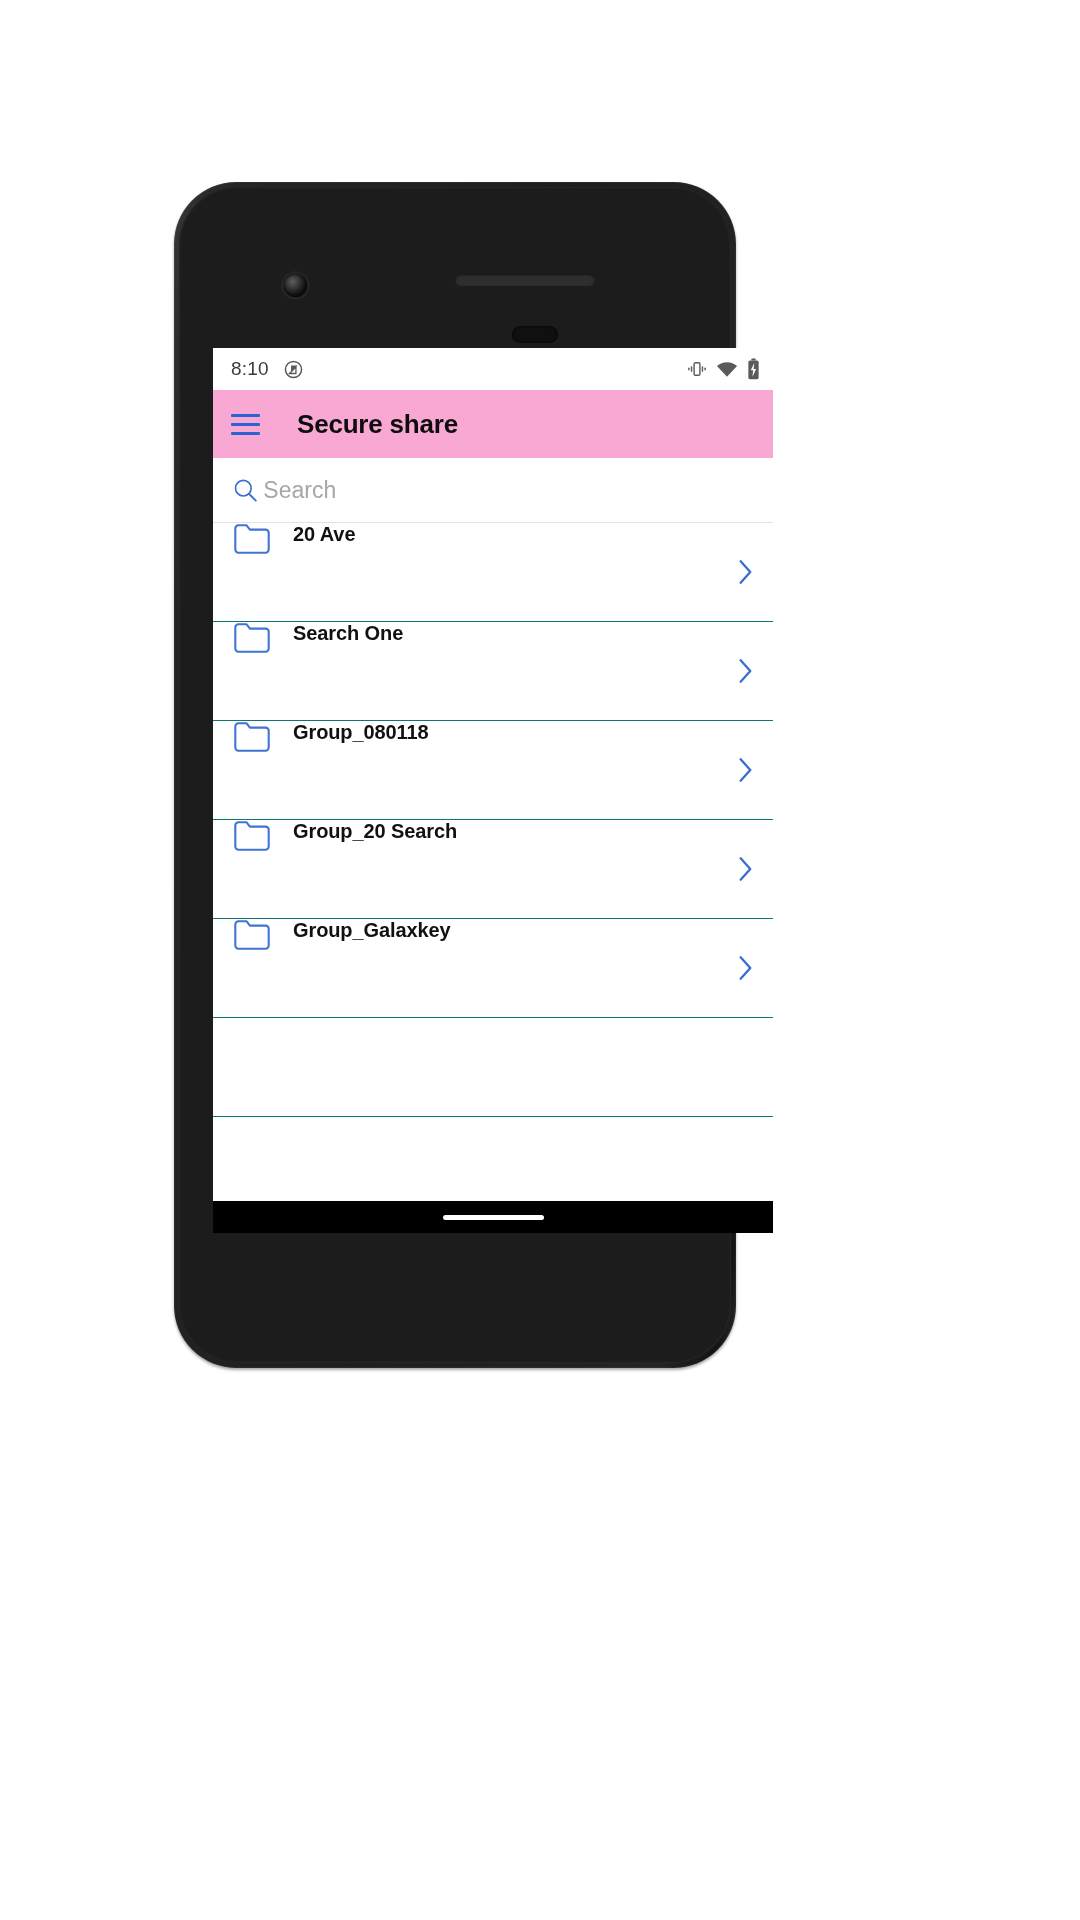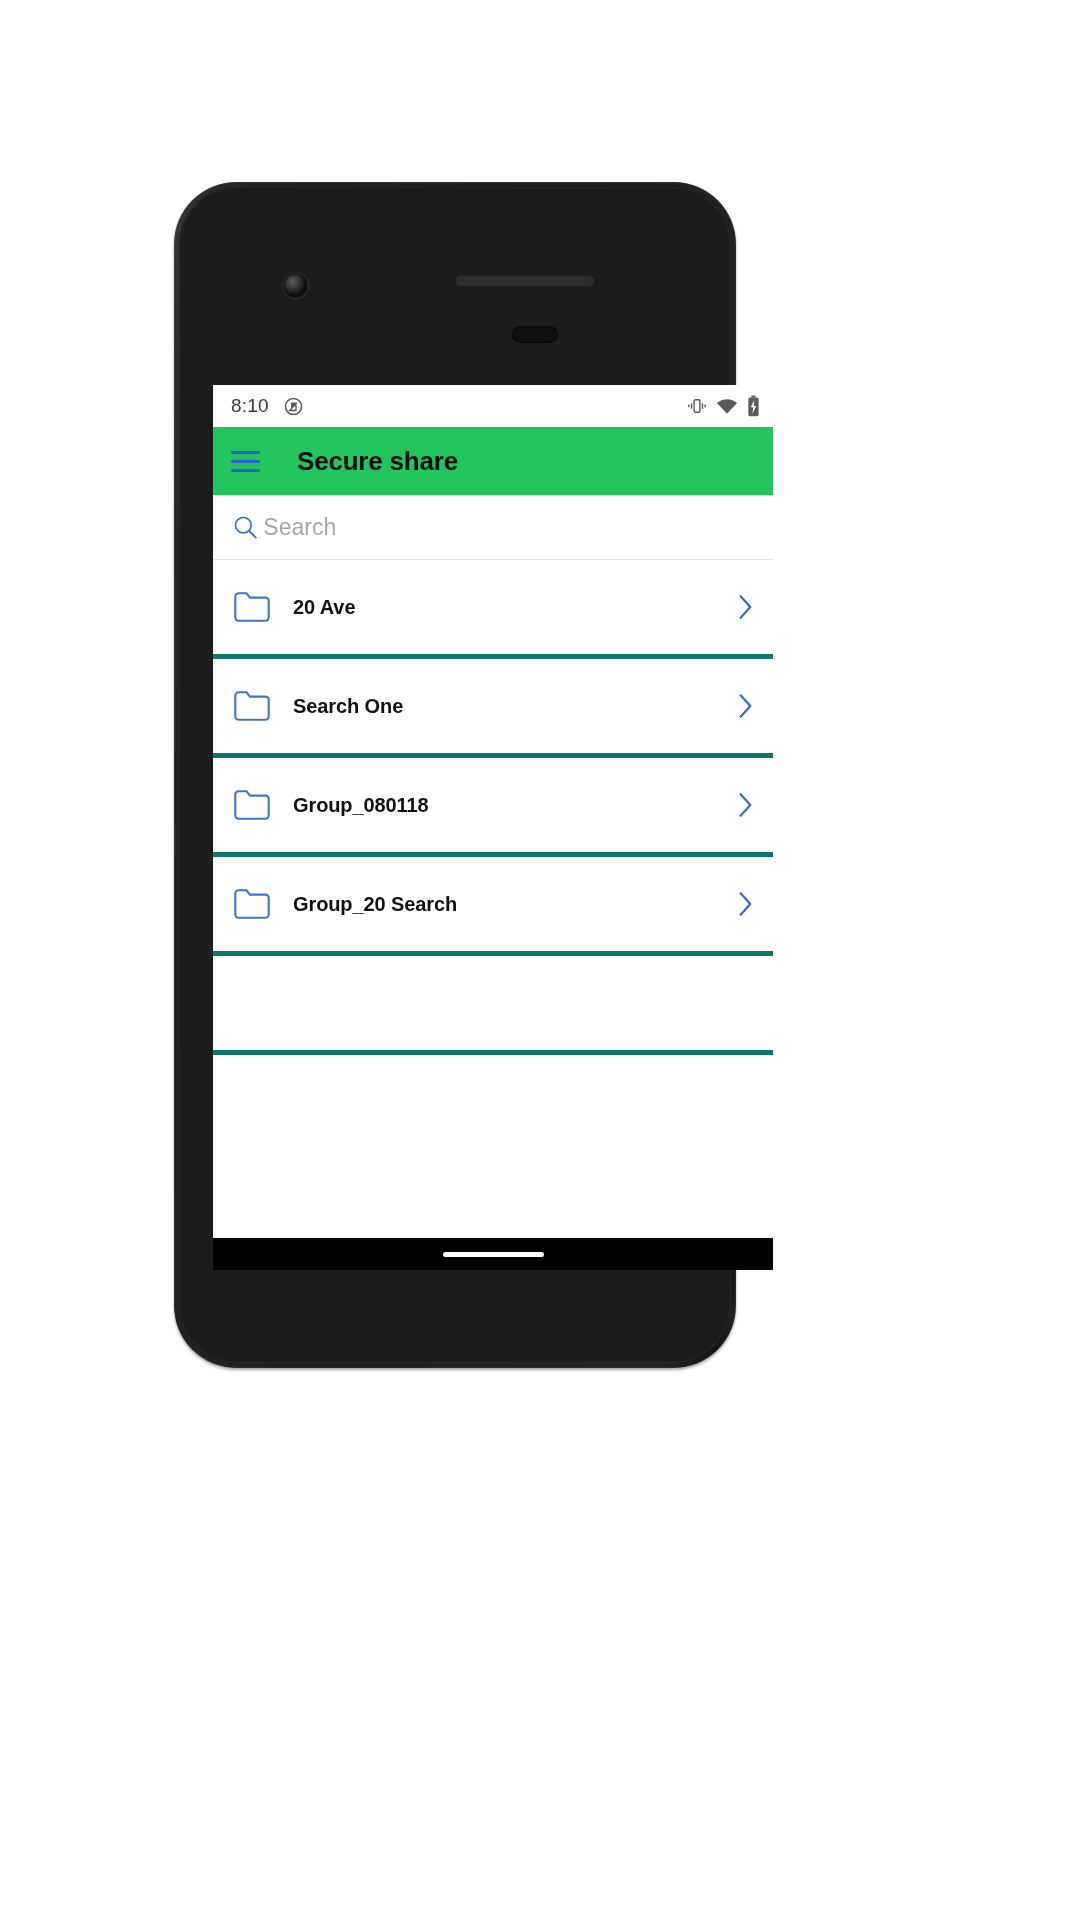--- a/index.html
+++ b/index.html
@@ -82,21 +82,21 @@
     height: 17px;
     border-radius: 9px;
     background: #101010;
     box-shadow: inset 0 0 3px #000;
   }
 
   
   .screen {
     position: absolute;
     left: 213px;
-    top: 385px;
+    top: 348px;
     width: 560px;
     height: 885px;
     background: #ffffff;
     overflow: hidden;
   }
 
   
   .statusbar {
     height: 42px;
     display: flex;
@@ -113,21 +113,21 @@
   .status-left-icons { display: flex; align-items: center; margin-left: 14px; }
   .status-right { margin-left: auto; display: flex; align-items: center; gap: 9px; }
   .ic { display: block; }
 
   
   .appbar {
     display: flex;
     align-items: center;
     height: 68px;
     padding: 0 18px;
-    background: #22c55e;
+    background: #f9a8d4;
   }
   .hamburger {
     width: 29px;
     display: flex;
     flex-direction: column;
     gap: 6px;
     cursor: pointer;
   }
   .hamburger span {
     display: block;
@@ -162,24 +162,23 @@
     background: transparent;
     font-family: "Liberation Sans", sans-serif;
     width: 100%;
   }
   .search-input::placeholder { color: #a6a6a6; }
 
   
   .list { background: #ffffff; }
   .row {
     display: flex;
-    align-items: center;
     height: 99px;
     padding: 0 16px 0 20px;
-    border-bottom: 5px solid #0f766e;
+    border-bottom: 1px solid #0f766e;
     box-sizing: border-box;
     background: #ffffff;
   }
   .row-label {
     margin-left: 22px;
     font-size: 20px;
     font-weight: bold;
     color: #111111;
     letter-spacing: -0.1px;
     white-space: nowrap;
@@ -312,20 +311,31 @@
           <svg class="ic" width="38" height="32" viewBox="0 0 38 32">
             <path d="M2.3 5.4 A3.1 3.1 0 0 1 5.4 2.3 L13.6 2.3 L16.9 6.6 L32.6 6.6 A3.1 3.1 0 0 1 35.7 9.7 L35.7 26.6 A3.1 3.1 0 0 1 32.6 29.7 L5.4 29.7 A3.1 3.1 0 0 1 2.3 26.6 Z" fill="none" stroke="#3f73d4" stroke-width="2.1" stroke-linejoin="round"></path>
           </svg>
           <span class="row-label">Group_20 Search</span>
           <span class="row-chevron">
             <svg class="ic" width="22" height="30" viewBox="0 0 18 28">
               <polyline points="4,4 13,14 4,24" fill="none" stroke="#3a6ed0" stroke-width="2.2" stroke-linecap="round" stroke-linejoin="round"></polyline>
             </svg>
           </span>
         </div>
+        <div class="row">
+          <svg class="ic" width="38" height="32" viewBox="0 0 38 32">
+            <path d="M2.3 5.4 A3.1 3.1 0 0 1 5.4 2.3 L13.6 2.3 L16.9 6.6 L32.6 6.6 A3.1 3.1 0 0 1 35.7 9.7 L35.7 26.6 A3.1 3.1 0 0 1 32.6 29.7 L5.4 29.7 A3.1 3.1 0 0 1 2.3 26.6 Z" fill="none" stroke="#3f73d4" stroke-width="2.1" stroke-linejoin="round"></path>
+          </svg>
+          <span class="row-label">Group_Galaxkey</span>
+          <span class="row-chevron">
+            <svg class="ic" width="22" height="30" viewBox="0 0 18 28">
+              <polyline points="4,4 13,14 4,24" fill="none" stroke="#3a6ed0" stroke-width="2.2" stroke-linecap="round" stroke-linejoin="round"></polyline>
+            </svg>
+          </span>
+        </div>
         <div class="row"></div>
       </div>
 
     <div class="navbar">
       <div class="nav-pill"></div>
     </div>
 
   </div>
 </div>
 

